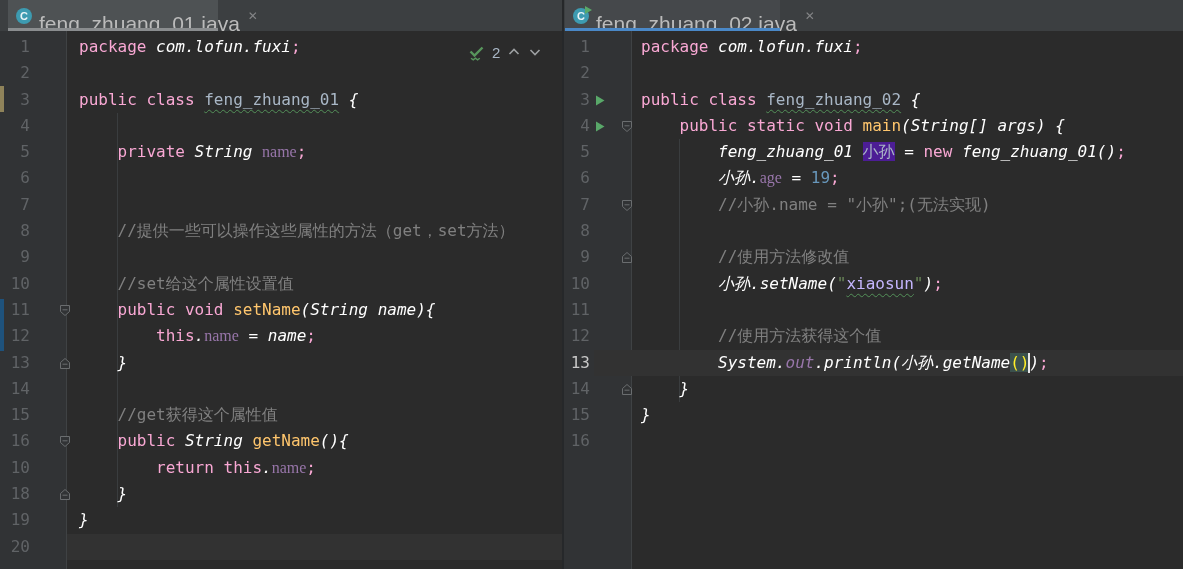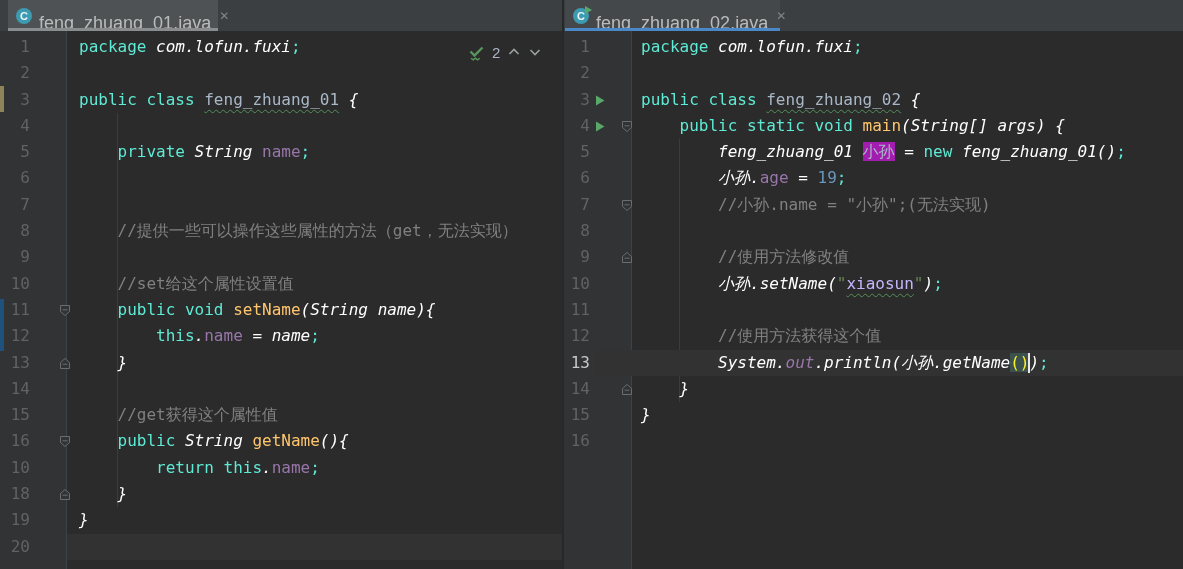--- a/index.html
+++ b/index.html
@@ -6,21 +6,21 @@
   #window{position:relative;width:1183px;height:569px;background:#2b2b2b;overflow:hidden;
           font-family:"Liberation Sans","DejaVu Sans",sans-serif;}
   
   .tabbar{position:absolute;left:0;top:0;width:1183px;height:31px;background:#3c3f41;}
   .tab{position:absolute;top:0;height:31px;display:flex;align-items:center;padding:0 8px;box-sizing:border-box;cursor:default;}
   .tab-left{left:8px;width:210px;background:#4e5254;}
   .tab-right{left:565px;width:215px;background:#45484b;}
   .tab .underline{position:absolute;left:0;right:0;bottom:0;height:3px;}
   .tab-left .underline{background:#8a8d8f;}
   .tab-right .underline{background:#4a88c7;}
-  .tab-title{color:#bbbbbb;font-size:18px;margin:16px 8px 0 7px;white-space:nowrap;}
+  .tab-title{color:#bbbbbb;font-size:21px;margin:16px 8px 0 7px;white-space:nowrap;}
   .tab-close{color:#848587;font-size:12px;line-height:12px;margin-left:auto;}
   .cicon{position:relative;width:16px;height:16px;flex:0 0 16px;}
   .cicon .circ{position:absolute;left:0;top:0;width:16px;height:16px;border-radius:50%;background:#3d9bb1;
                color:#e9f5f8;font-size:11px;font-weight:bold;text-align:center;line-height:16px;}
   .cicon .runov{position:absolute;right:-3px;top:-2px;width:0;height:0;
                 border-left:7px solid #59a869;border-top:4px solid transparent;border-bottom:4px solid transparent;}
   
   .pane{position:absolute;top:31px;bottom:0;background:#2b2b2b;overflow:hidden;}
   .pane-left{left:0;width:562px;--gut-w:66px;--ln-l:4px;--ln-w:26px;--run-l:40px;--fold-l:59px;--code-l:79px;--hl-l:67px;}
   .pane-right{left:564px;width:619px;--gut-w:67px;--ln-l:4px;--ln-w:22px;--run-l:31px;--fold-l:57px;--code-l:77px;--hl-l:30px;}
@@ -32,31 +32,31 @@
   .ln{position:absolute;left:var(--ln-l);width:var(--ln-w);text-align:right;color:#606366;
       font:16px/26.3px "DejaVu Sans Mono",monospace;}
   .pane-right .row.current .ln{color:#c8c8c8;}
   .gi{position:absolute;top:7px;line-height:0;}
   .gi-run{left:var(--run-l);top:8px;}
   .gi-fold{left:var(--fold-l);}
   .code{position:absolute;left:var(--code-l);top:0;white-space:pre;
         font:16px/26.3px "DejaVu Sans Mono",monospace;color:#a9b7c6;}
   .indent-guide{position:absolute;width:1px;background:#3a3d3f;}
   
-  .t-kw{color:#5eead4;}
+  .t-kw{color:#f9a8d4;}
   .t-pl{color:#ffffff;font-style:italic;}
-  .t-fd{color:#9876aa;}
+  .t-fd{color:#9876aa;font-family:Liberation Serif, serif;}
   .t-sf{color:#9876aa;font-style:italic;}
   .t-md{color:#ffc66d;text-align:right;}
   .t-cm{color:#808080;}
   .t-st{color:#6a8759;}
   .t-nm{color:#6897bb;}
   .t-cl{color:#a9b7c6;text-decoration:underline wavy #549159 1px;text-underline-offset:4px;}
   .t-sty{color:#c4b5fd;text-decoration:underline wavy #549159 1px;text-underline-offset:4px;}
-  .t-hw{color:#a9b7c6;background:#a21caf;}
+  .t-hw{color:#a9b7c6;background:#4c1d95;}
   .t-pm{color:#ffef28;background:#3b514d;}
   .caret{display:inline-block;width:2px;height:20px;background:#e8e8e8;vertical-align:middle;margin:0 -1px;}
   
   .divider{position:absolute;left:562px;top:0;width:2px;height:569px;background:#26282a;}
   
   .edge-marker{position:absolute;left:0;width:4px;}
   .edge-marker-tan{top:86px;height:26px;background:#8f835a;}
   .edge-marker-blue{top:299px;height:52px;background:#1e527c;}
   
   .insp{position:absolute;left:468px;top:42px;height:20px;display:flex;align-items:center;gap:7px;}
@@ -114,21 +114,21 @@
         </div>
         <div class="row">
           <span class="ln">6</span>
         </div>
         <div class="row">
           <span class="ln">7</span>
           <span class="code"></span>
         </div>
         <div class="row">
           <span class="ln">8</span>
-          <span class="code"><span class="t-pl">    </span><span class="t-cm">//提供一些可以操作这些属性的方法（get，无法实现）</span></span>
+          <span class="code"><span class="t-pl">    </span><span class="t-cm">//提供一些可以操作这些属性的方法（get，set方法）</span></span>
         </div>
         <div class="row">
           <span class="ln">9</span>
           <span class="code"></span>
         </div>
         <div class="row">
           <span class="ln">10</span>
           <span class="code"><span class="t-pl">    </span><span class="t-cm">//set给这个属性设置值</span></span>
         </div>
         <div class="row">

